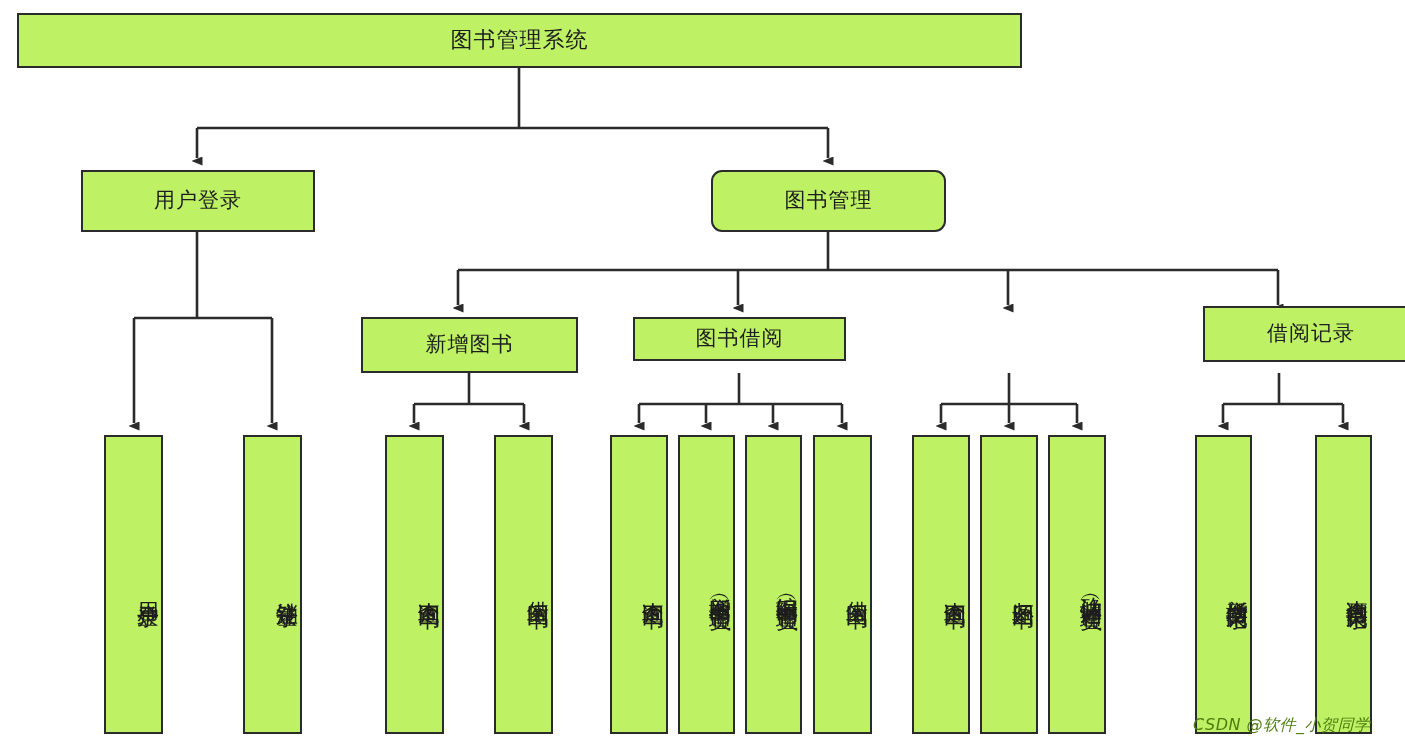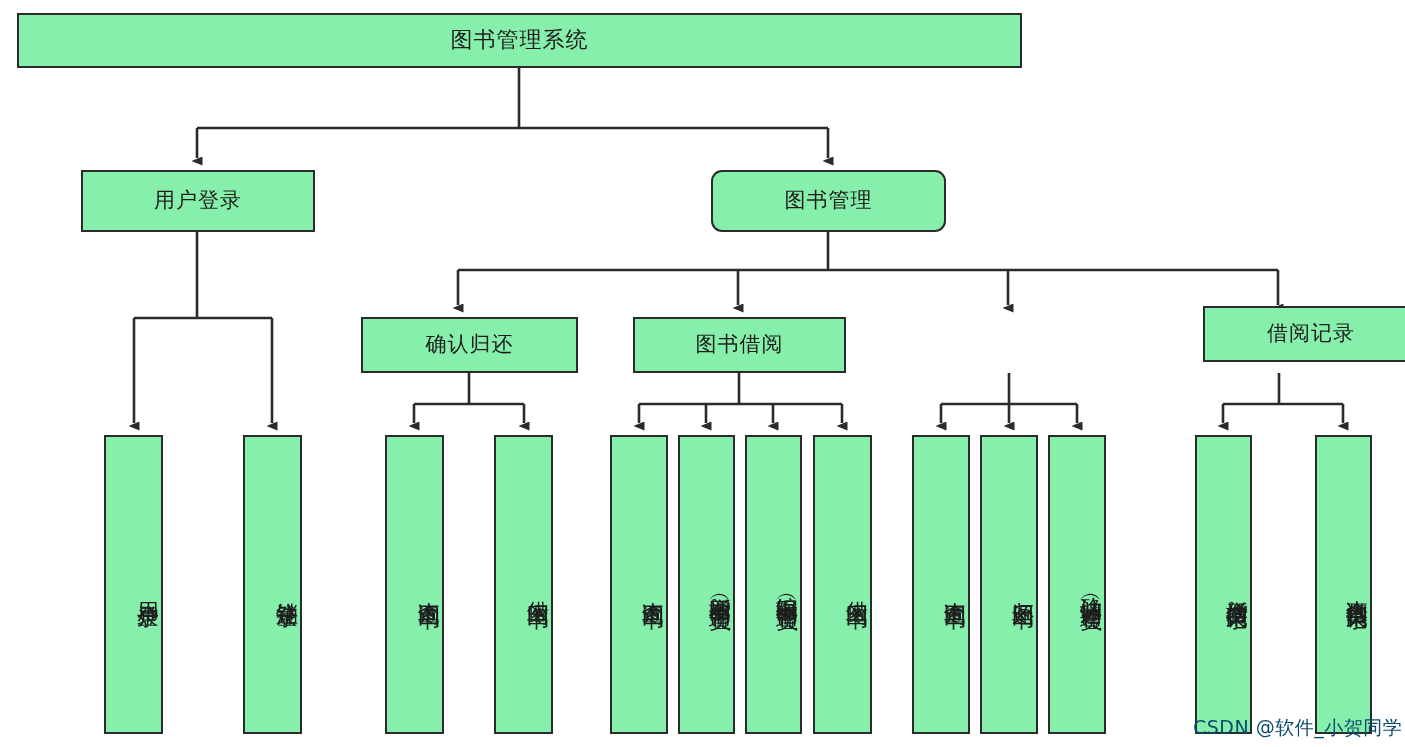--- a/index.html
+++ b/index.html
@@ -23,21 +23,21 @@
     left: 0;
     top: 0;
     width: 1405px;
     height: 747px;
     pointer-events: none;
   }
   .node {
     position: absolute;
     box-sizing: border-box;
     border: 2px solid #2b2b2b;
-    background: #86efac;
+    background: #bef264;
     display: flex;
     align-items: center;
     justify-content: center;
     color: #1d1d1d;
   }
   .node-h {
     font-size: 21px;
     letter-spacing: 1px;
     line-height: 1.2;
     white-space: nowrap;
@@ -55,25 +55,26 @@
     justify-content: center;
     padding-top: 6px;
   }
   .node-v > span {
     writing-mode: vertical-rl;
     text-orientation: upright;
     display: block;
   }
   .watermark {
     position: absolute;
-    font-size: 19px;
-    color: #0c4a6e;
+    font-size: 16px;
+    color: #4d7c0f;
     white-space: nowrap;
     letter-spacing: 0.5px;
     pointer-events: none;
+    font-style: italic;
   }
 </style>
 </head>
 <body>
 
 <div id="canvas">
 
   <svg id="edges" viewBox="0 0 1405 747" xmlns="http://www.w3.org/2000/svg">
     <defs>
       <marker id="arrow" markerWidth="9" markerHeight="11" refX="1.5" refY="5.5" orient="auto" markerUnits="userSpaceOnUse">
@@ -132,24 +133,24 @@
 
   <div class="node node-h" style="left:81px; top:170px; width:234px; height:62px;">
     <span>用户登录</span>
   </div>
 
   <div class="node node-h" style="left:711px; top:170px; width:235px; height:62px;border-radius:11px;">
     <span>图书管理</span>
   </div>
 
   <div class="node node-h" style="left:361px; top:317px; width:217px; height:56px;">
-    <span>确认归还</span>
-  </div>
-
-  <div class="node node-h" style="left:633px; top:317px; width:213px; height:56px;">
+    <span>新增图书</span>
+  </div>
+
+  <div class="node node-h" style="left:633px; top:317px; width:213px; height:44px;">
     <span>图书借阅</span>
   </div>
 
 
   <div class="node node-h" style="left:1171px; top:306px; width:216px; height:56px;margin-left:32px;">
     <span>借阅记录</span>
   </div>
 
   <div class="node node-v" style="left:104px; top:435px; width:59px; height:299px;">
     <span>用户登录</span>

